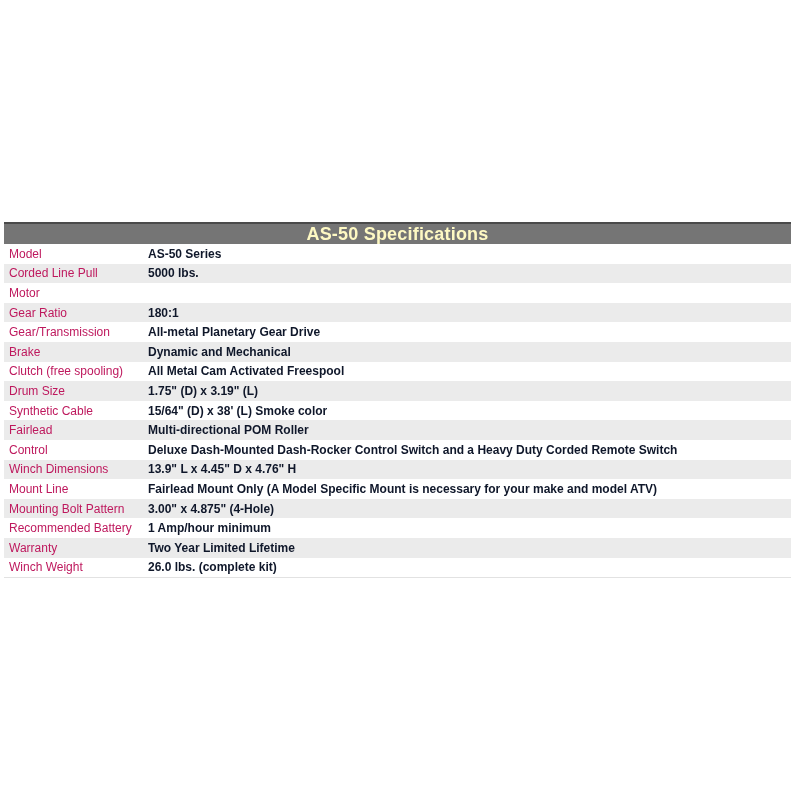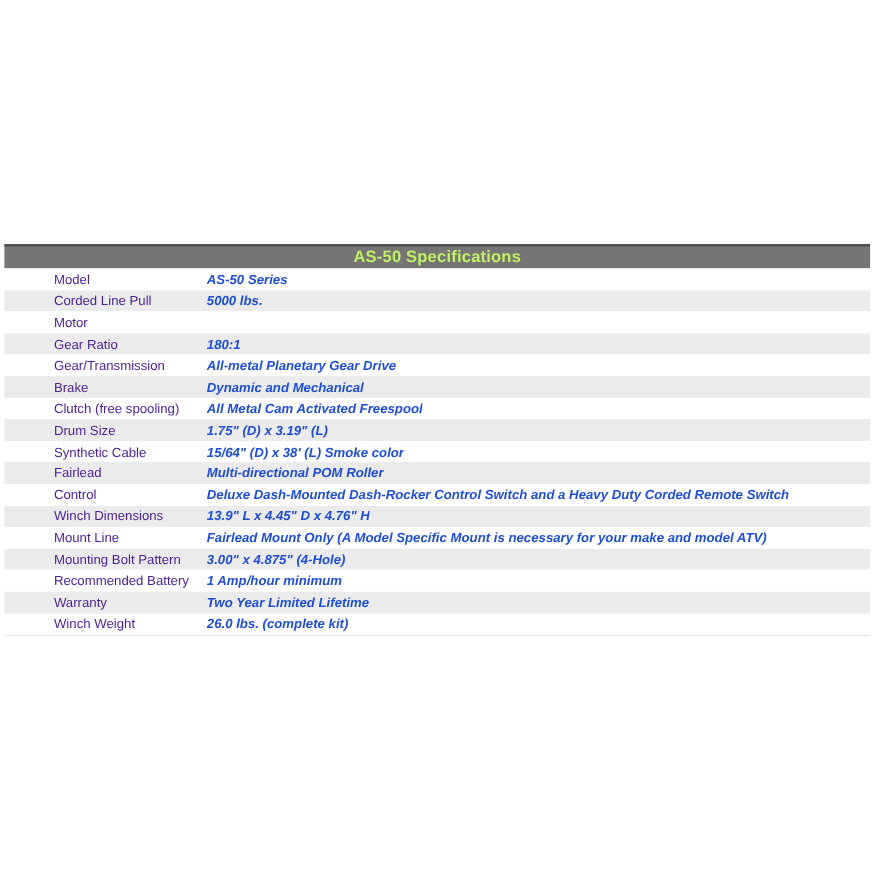--- a/index.html
+++ b/index.html
@@ -18,54 +18,52 @@
   .spec-table {
     position: absolute;
     top: 222px;
     left: 4px;
     width: 787px;
     border-bottom: 1px solid #e2e2e2;
   }
   .spec-header {
     background: #757575;
     border-top: 2px solid #4a4a4a;
-    color: #bef264;
+    color: #fef9c3;
     font-weight: bold;
-    font-size: 15px;
+    font-size: 18px;
     text-align: center;
     height: 20px;
     line-height: 20px;
     letter-spacing: 0.2px;
   }
   .spec-row {
     display: flex;
     align-items: center;
     height: 19.6px;
     font-size: 12px;
     background: #ffffff;
   }
   .spec-row.alt {
     background: #ebebeb;
   }
   .spec-label {
     box-sizing: border-box;
     width: 144px;
     padding-left: 5px;
     flex-shrink: 0;
-    color: #4c1d95;
+    color: #be185d;
     white-space: nowrap;
     overflow: hidden;
-    margin-left: 40px;
   }
   .spec-value {
     font-weight: bold;
-    color: #1d4ed8;
+    color: #0f172a;
     white-space: nowrap;
     overflow: hidden;
-    font-style: italic;
   }
 </style>
 </head>
 <body>
 
 <div class="page">
   <div class="spec-table">
     <div class="spec-header">AS-50 Specifications</div>
     <div id="spec-rows">
         <div class="spec-row">

